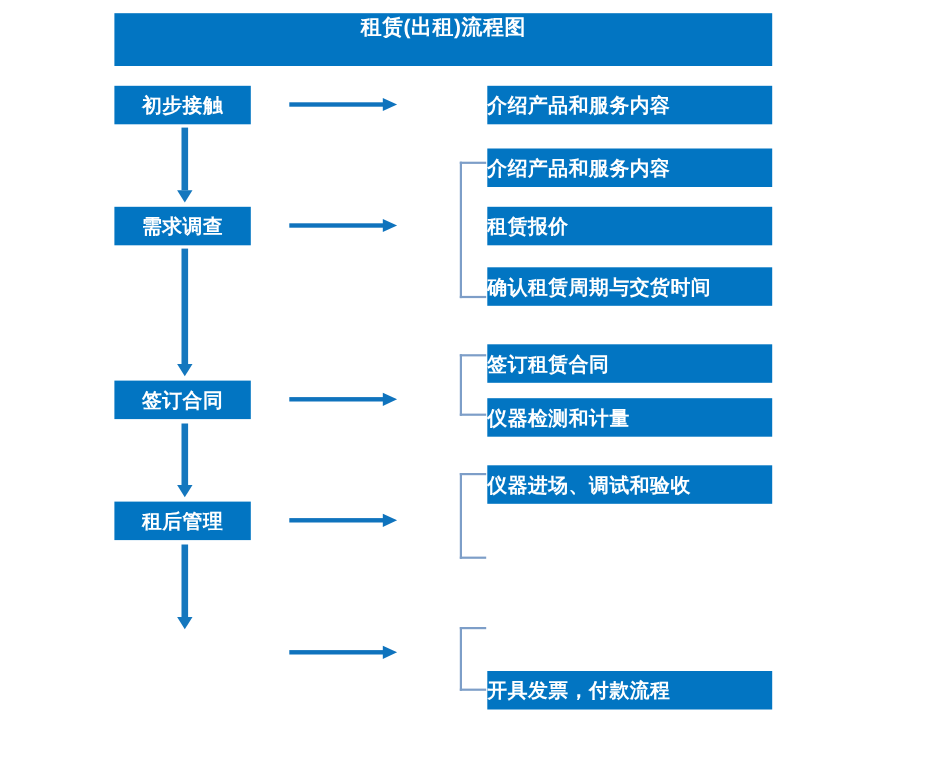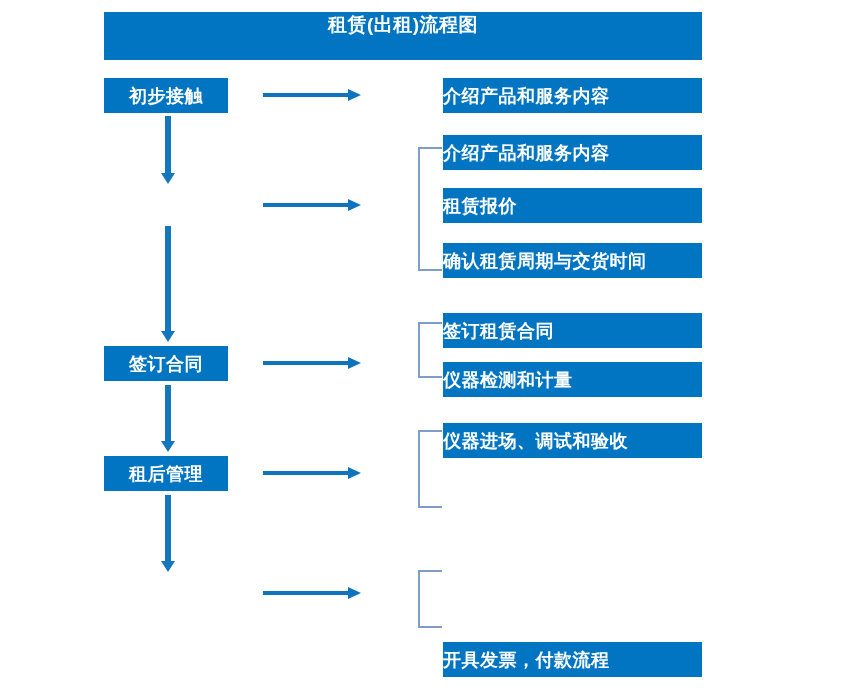--- a/index.html
+++ b/index.html
@@ -136,20 +136,23 @@
 
 <div id="canvas">
 
   <div class="title-bar">
     <span class="title-text">租赁(出租)流程图</span>
   </div>
 
   <div class="node stage" style="top:78px;">
     <span class="node-text">初步接触</span>
   </div>
+  <div class="node stage" style="top:188px;">
+    <span class="node-text">需求调查</span>
+  </div>
   <div class="node stage" style="top:346px;">
     <span class="node-text">签订合同</span>
   </div>
   <div class="node stage" style="top:456px;">
     <span class="node-text">租后管理</span>
   </div>
 
   <div class="v-arrow" style="top:116px; height:68px;">
     <div class="shaft" style="height:57px;"></div>
     <div class="head"></div>
@@ -207,17 +210,17 @@
   </div>
   <div class="node detail" style="top:313px;">
     <span class="node-text">签订租赁合同</span>
   </div>
   <div class="node detail" style="top:362px;">
     <span class="node-text">仪器检测和计量</span>
   </div>
   <div class="node detail" style="top:423px;">
     <span class="node-text">仪器进场、调试和验收</span>
   </div>
-  <div class="node detail" style="top:610px;margin-top:32px;">
+  <div class="node detail" style="top:610px;">
     <span class="node-text">开具发票，付款流程</span>
   </div>
 
 </div>
 
 </body></html>

